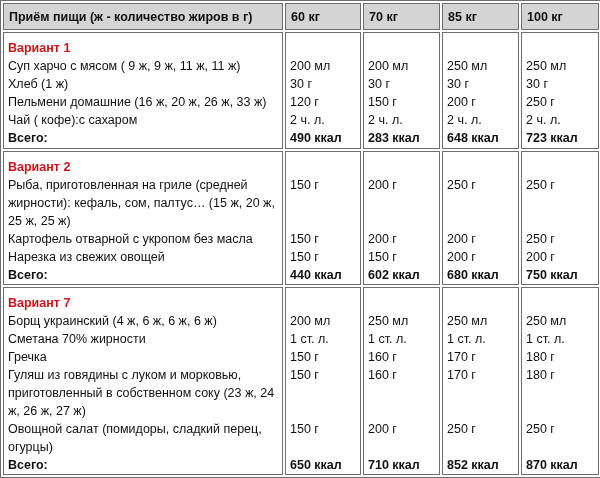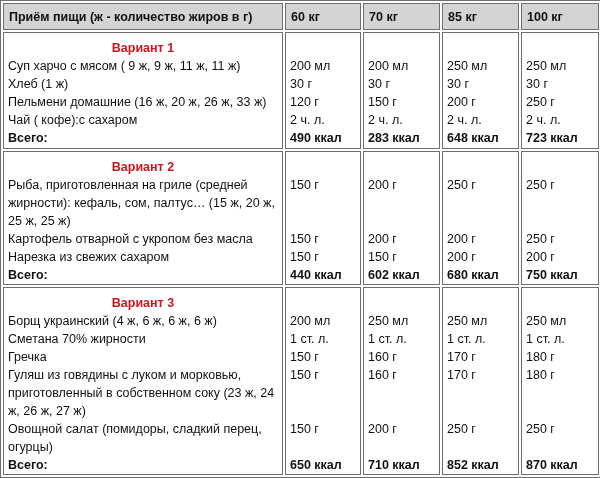--- a/index.html
+++ b/index.html
@@ -34,21 +34,20 @@
     table.diet thead th {
       background: #d4d4d4;
       font-weight: bold;
       height: 23px;
       vertical-align: middle;
       padding: 1px 5px;
     }
     .variant-title {
       color: #c8181e;
       font-weight: bold;
-      text-align: center;
       display: block;
       margin-top: 6px;
     }
     .food-line {
       display: block;
     }
     .amount-cell {
       padding-top: 24px !important;
     }
     .amount-line {
@@ -121,21 +120,21 @@
         <span class="amount-line">2 ч. л.</span>
         <span class="total-line">723 ккал</span>
       </td>
     </tr>
 
     <tr style="height:115px">
       <td class="food-cell">
         <span class="variant-title">Вариант 2</span>
         <span class="food-line">Рыба, приготовленная на гриле (средней жирности): кефаль, сом, палтус… (15 ж, 20 ж, 25 ж, 25 ж)</span>
         <span class="food-line">Картофель отварной с укропом без масла</span>
-        <span class="food-line">Нарезка из свежих сахаром</span>
+        <span class="food-line">Нарезка из свежих овощей</span>
         <span class="total-line">Всего:</span>
       </td>
       <td class="amount-cell">
         <span class="amount-line">150 г</span>
         <span class="spacer-2"></span>
         <span class="amount-line">150 г</span>
         <span class="amount-line">150 г</span>
         <span class="total-line">440 ккал</span>
       </td>
       <td class="amount-cell">
@@ -156,21 +155,21 @@
         <span class="amount-line">250 г</span>
         <span class="spacer-2"></span>
         <span class="amount-line">250 г</span>
         <span class="amount-line">200 г</span>
         <span class="total-line">750 ккал</span>
       </td>
     </tr>
 
     <tr style="height:188px">
       <td class="food-cell">
-        <span class="variant-title">Вариант 3</span>
+        <span class="variant-title">Вариант 7</span>
         <span class="food-line">Борщ украинский (4 ж, 6 ж, 6 ж, 6 ж)</span>
         <span class="food-line">Сметана 70% жирности</span>
         <span class="food-line">Гречка</span>
         <span class="food-line">Гуляш из говядины с луком и морковью, приготовленный в собственном соку (23 ж, 24 ж, 26 ж, 27 ж)</span>
         <span class="food-line">Овощной салат (помидоры, сладкий перец, огурцы)</span>
         <span class="total-line">Всего:</span>
       </td>
       <td class="amount-cell">
         <span class="amount-line">200 мл</span>
         <span class="amount-line">1 ст. л.</span>

